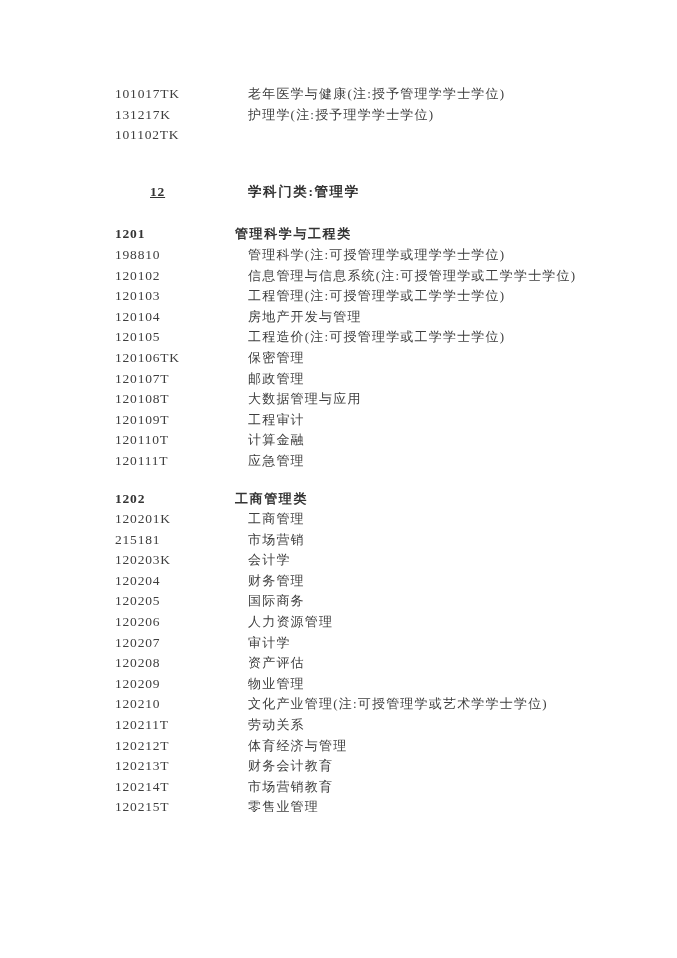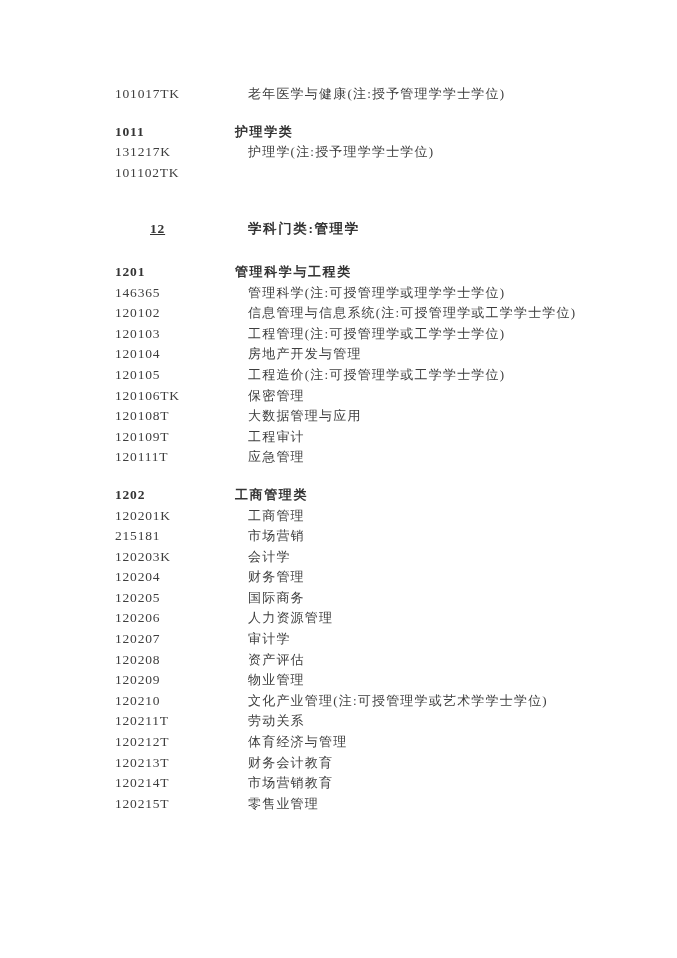--- a/index.html
+++ b/index.html
@@ -78,41 +78,37 @@
 </style>
 </head>
 <body>
 
 <div class="page">
   <div class="content" id="catalog-list">
       <div class="row entry">
         <span class="code">101017TK</span>
         <span class="name">老年医学与健康(注:授予管理学学士学位)</span>
       </div>
-      <div class="row category">
-        <span class="code">1011</span>
-        <span class="name">护理学类</span>
-      </div>
       <div class="row entry">
         <span class="code">131217K</span>
         <span class="name">护理学(注:授予理学学士学位)</span>
       </div>
       <div class="row entry">
         <span class="code">101102TK</span>
       </div>
       <div class="row division">
         <span class="code">12</span>
         <span class="name">学科门类:管理学</span>
       </div>
       <div class="row category">
         <span class="code">1201</span>
         <span class="name">管理科学与工程类</span>
       </div>
       <div class="row entry">
-        <span class="code">146365</span>
+        <span class="code">198810</span>
         <span class="name">管理科学(注:可授管理学或理学学士学位)</span>
       </div>
       <div class="row entry">
         <span class="code">120102</span>
         <span class="name">信息管理与信息系统(注:可授管理学或工学学士学位)</span>
       </div>
       <div class="row entry">
         <span class="code">120103</span>
         <span class="name">工程管理(注:可授管理学或工学学士学位)</span>
       </div>
@@ -122,26 +118,34 @@
       </div>
       <div class="row entry">
         <span class="code">120105</span>
         <span class="name">工程造价(注:可授管理学或工学学士学位)</span>
       </div>
       <div class="row entry">
         <span class="code">120106TK</span>
         <span class="name">保密管理</span>
       </div>
       <div class="row entry">
+        <span class="code">120107T</span>
+        <span class="name">邮政管理</span>
+      </div>
+      <div class="row entry">
         <span class="code">120108T</span>
         <span class="name">大数据管理与应用</span>
       </div>
       <div class="row entry">
         <span class="code">120109T</span>
         <span class="name">工程审计</span>
+      </div>
+      <div class="row entry">
+        <span class="code">120110T</span>
+        <span class="name">计算金融</span>
       </div>
       <div class="row entry">
         <span class="code">120111T</span>
         <span class="name">应急管理</span>
       </div>
       <div class="row category">
         <span class="code">1202</span>
         <span class="name">工商管理类</span>
       </div>
       <div class="row entry">

